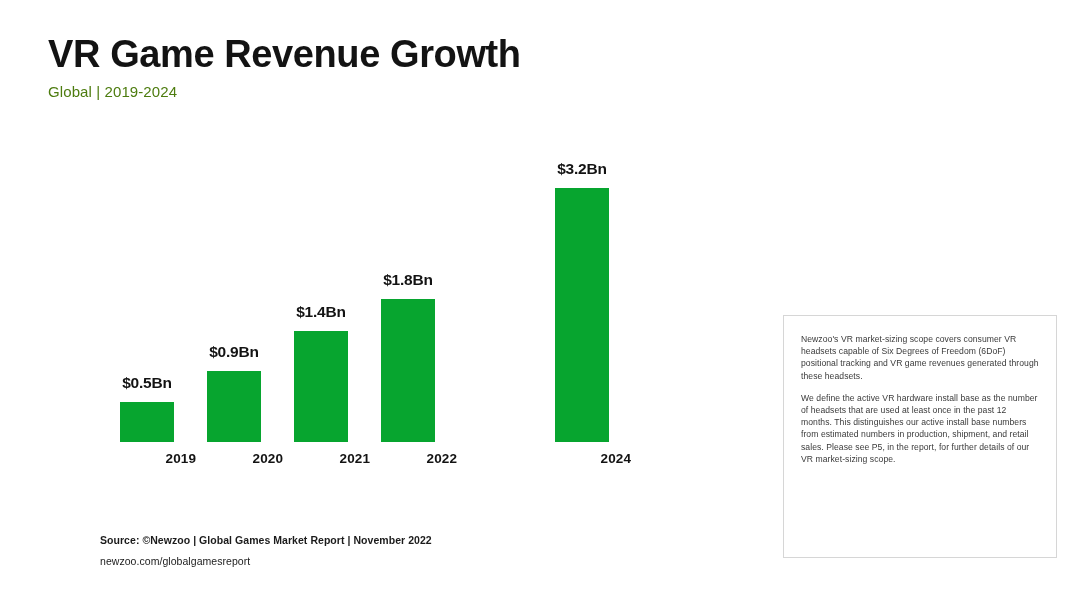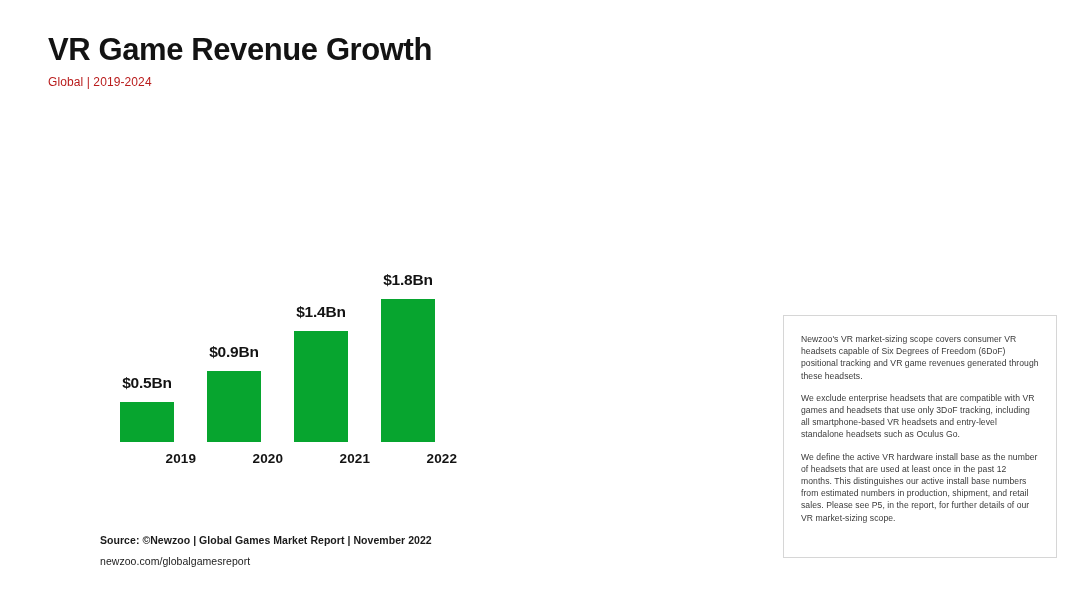--- a/index.html
+++ b/index.html
@@ -43,32 +43,32 @@
     font-weight: 700;
     letter-spacing: 0.2px;
     color: #16a437;
     line-height: 1;
   }
   #title-block {
     margin-left: 12px;
     padding-top: 3px;
   }
   #chart-title {
-    font-size: 31px;
+    font-size: 38px;
     font-weight: 700;
     color: #131313;
     letter-spacing: -0.4px;
     line-height: 1.12;
     white-space: nowrap;
   }
   #chart-subtitle {
     margin-top: 7px;
-    font-size: 12px;
+    font-size: 15px;
     font-weight: 400;
-    color: #b91c1c;
+    color: #4d7c0f;
     letter-spacing: 0.1px;
     white-space: nowrap;
   }
 
   
   #chart-area {
     position: absolute;
     left: 100px;
     top: 160px;
     width: 560px;
@@ -213,28 +213,32 @@
         <div class="bar-group" style="left: 194px;">
           <div class="bar-value" style="bottom: 121px; margin-top: 44px;">$1.4Bn</div>
           <div class="bar" style="height: 111px; background: rgb(7, 165, 47);"></div>
           <div class="bar-label">2021</div>
         </div>
         <div class="bar-group" style="left: 281px;">
           <div class="bar-value" style="bottom: 153px;">$1.8Bn</div>
           <div class="bar" style="height: 143px; background: rgb(7, 165, 47);"></div>
           <div class="bar-label">2022</div>
         </div>
+        <div class="bar-group" style="left: 455px;">
+          <div class="bar-value" style="bottom: 264px;">$3.2Bn</div>
+          <div class="bar" style="height: 254px; background: rgb(7, 165, 47);"></div>
+          <div class="bar-label">2024</div>
+        </div>
       </div>
   </div>
 
   <div id="footer">
     <div id="source-line">Source: ©Newzoo | Global Games Market Report | November 2022</div>
     <div id="source-url">newzoo.com/globalgamesreport</div>
   </div>
 
 
   <div id="notes-box">
       <p class="note-p">Newzoo's VR market-sizing scope covers consumer VR headsets capable of Six Degrees of Freedom (6DoF) positional tracking and VR game revenues generated through these headsets.</p>
-      <p class="note-p">We exclude enterprise headsets that are compatible with VR games and headsets that use only 3DoF tracking, including all smartphone-based VR headsets and entry-level standalone headsets such as Oculus Go.</p>
       <p class="note-p">We define the active VR hardware install base as the number of headsets that are used at least once in the past 12 months. This distinguishes our active install base numbers from estimated numbers in production, shipment, and retail sales. Please see P5, in the report, for further details of our VR market-sizing scope.</p>
     </div>
 
 </div>
 
 </body></html>

